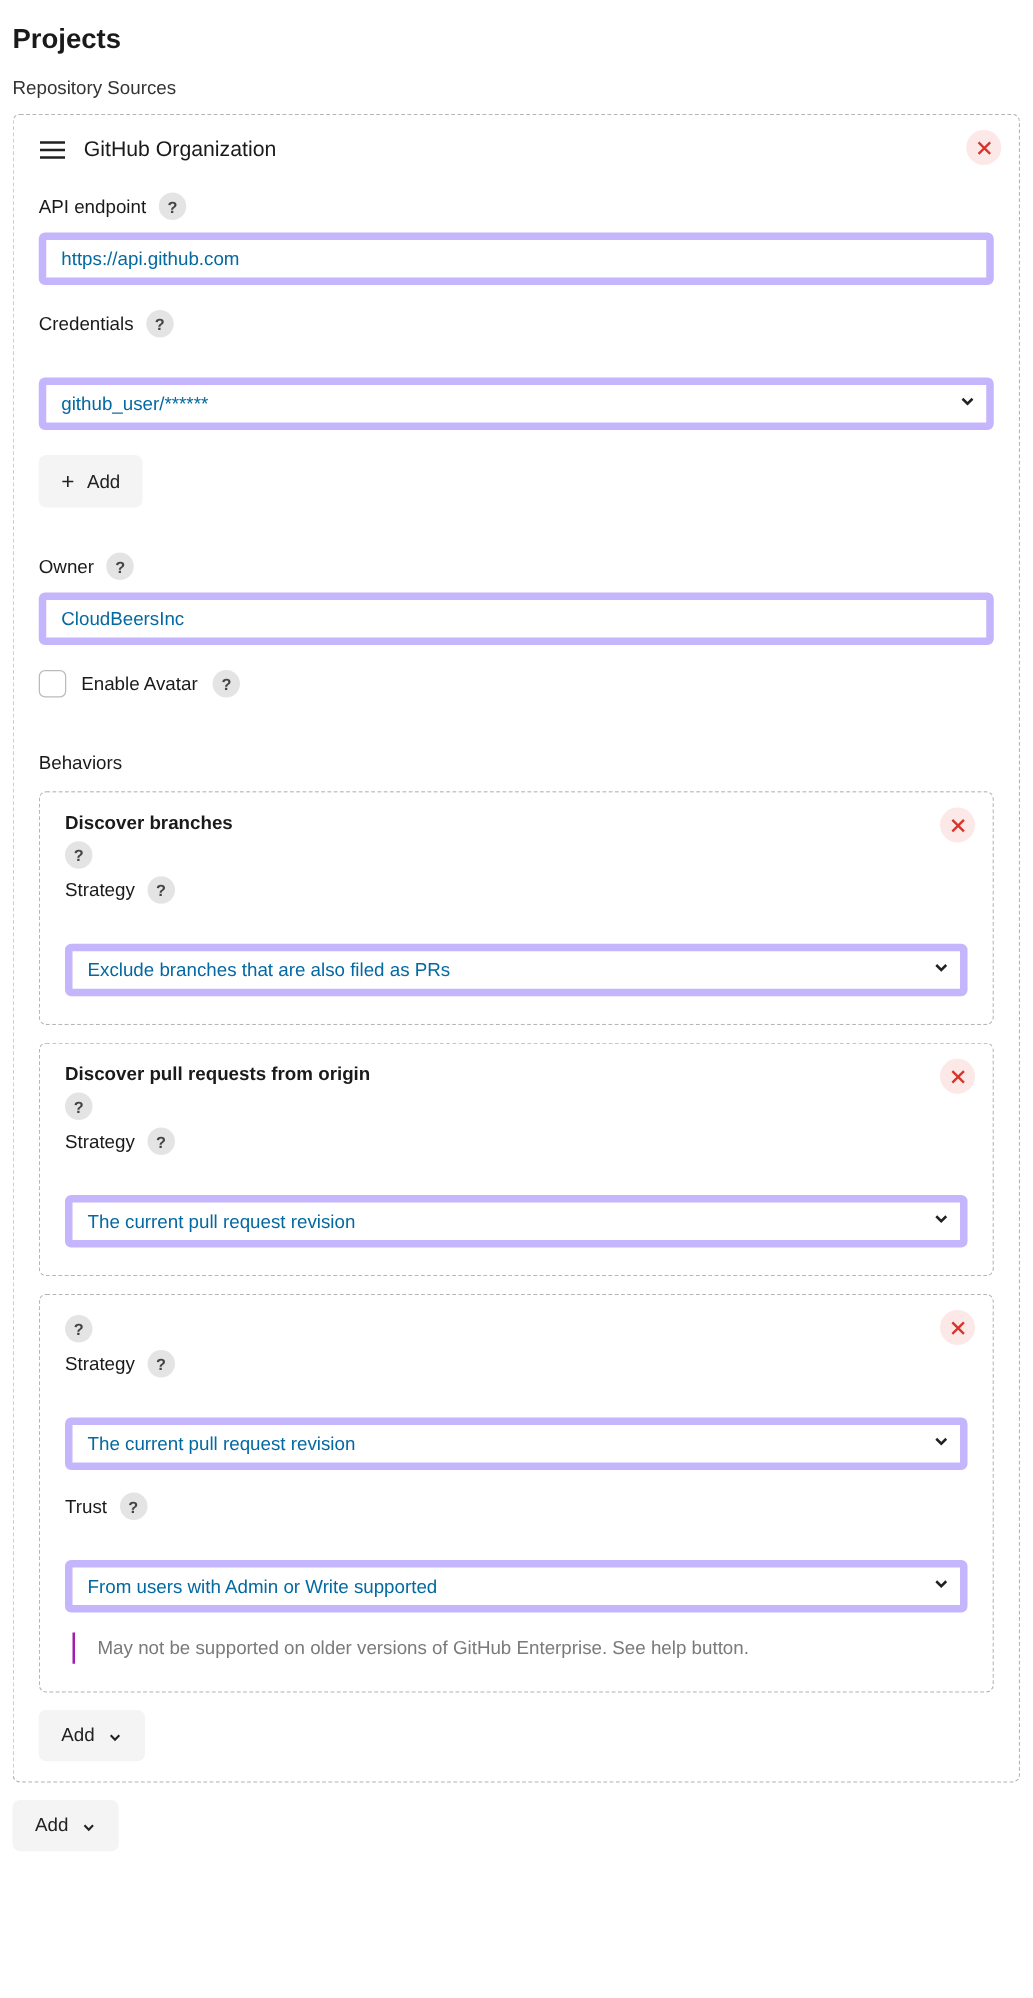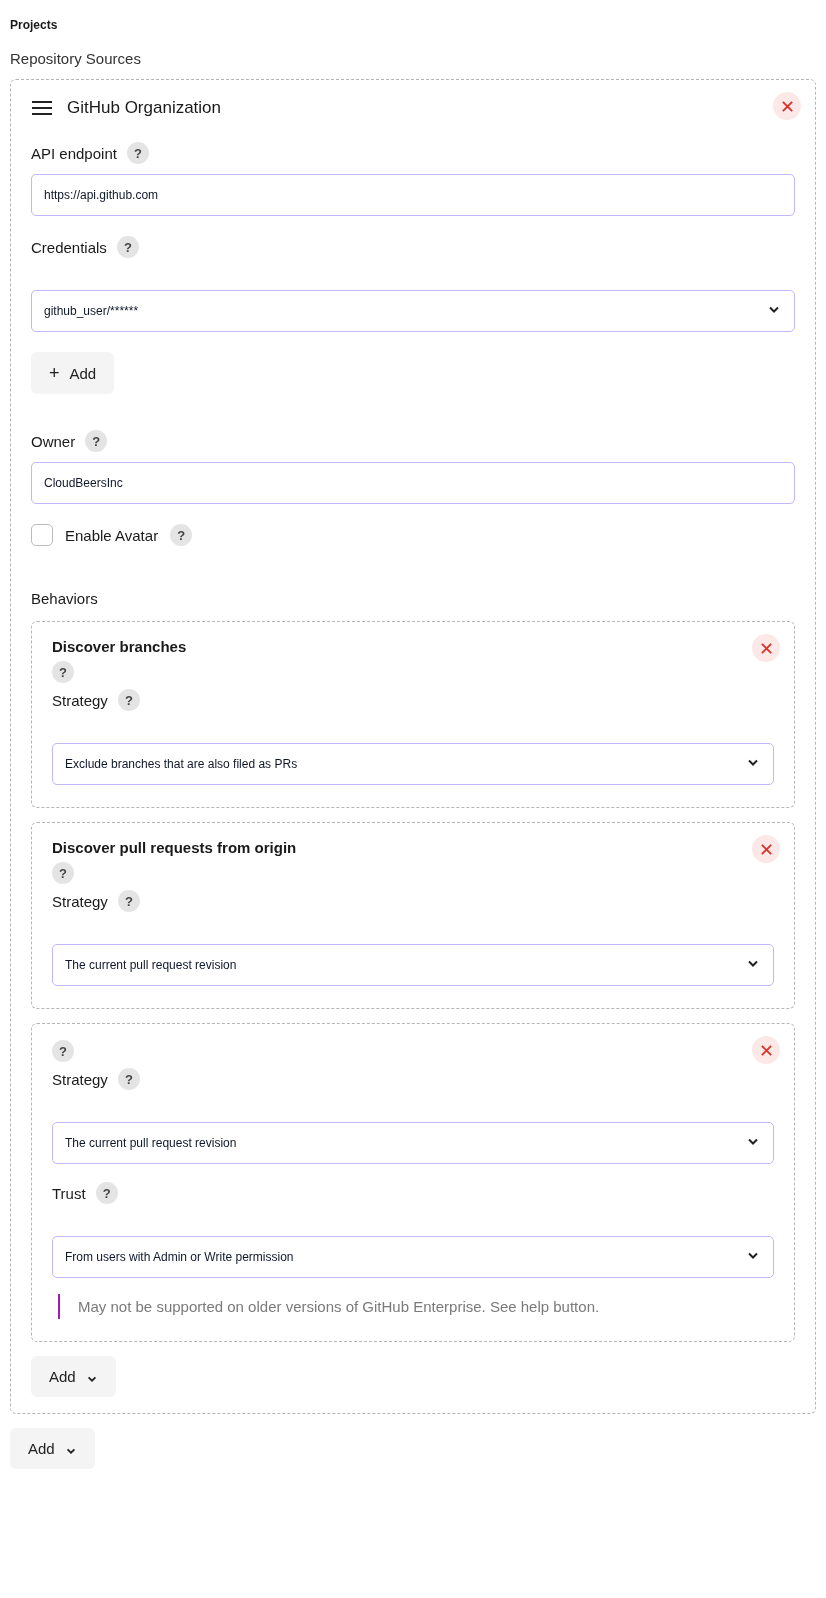--- a/index.html
+++ b/index.html
@@ -5,21 +5,21 @@
   * { box-sizing: border-box; margin: 0; padding: 0; }
   body {
     font-family: -apple-system, BlinkMacSystemFont, "Segoe UI", Helvetica, Arial, sans-serif;
     font-size: 15px;
     color: #1a1a1a;
     background: #fff;
     padding: 10px;
     width: 826px;
   }
   h2.page-title {
-    font-size: 12px;
+    font-size: 22px;
     font-weight: 600;
     margin: 8px 0 18px 0;
   }
   .section-label {
     font-size: 15px;
     color: #333;
     margin-bottom: 12px;
   }
   .dashed-box {
     border: 1px dashed #b5b5b5;
@@ -77,25 +77,25 @@
     justify-content: center;
     font-size: 13px;
     font-weight: 700;
     color: #444;
     cursor: pointer;
     flex: 0 0 auto;
   }
   .text-input, .select-input {
     width: 100%;
     height: 42px;
-    border: 1px solid #c4b5fd;
+    border: 6px solid #c4b5fd;
     border-radius: 5px;
     padding: 0 12px;
-    font-size: 12px;
-    color: #0f172a;
+    font-size: 15px;
+    color: #0369a1;
     background: #fff;
     font-family: inherit;
   }
   .select-wrap { position: relative; }
   .select-input {
     appearance: none;
     -webkit-appearance: none;
     padding-right: 24px;
     cursor: pointer;
     margin-top: 32px;
@@ -311,21 +311,21 @@
         <svg width="14" height="14" viewBox="0 0 14 14" fill="none" stroke="#222" stroke-width="2">
             <path d="M3 5 L7 9 L11 5"></path>
           </svg>
       </span>
     </div>
     <div class="field-label-row">
       <span class="field-label">Trust</span>
       <span class="help-badge">?</span>
     </div>
     <div class="select-wrap">
-      <div class="select-input" style="display:flex;align-items:center;">From users with Admin or Write permission</div>
+      <div class="select-input" style="display:flex;align-items:center;">From users with Admin or Write supported</div>
       <span class="select-caret">
         <svg width="14" height="14" viewBox="0 0 14 14" fill="none" stroke="#222" stroke-width="2">
             <path d="M3 5 L7 9 L11 5"></path>
           </svg>
       </span>
     </div>
     <div class="note-block">May not be supported on older versions of GitHub Enterprise. See help button.</div>
   </div>
 
   <button class="btn">

